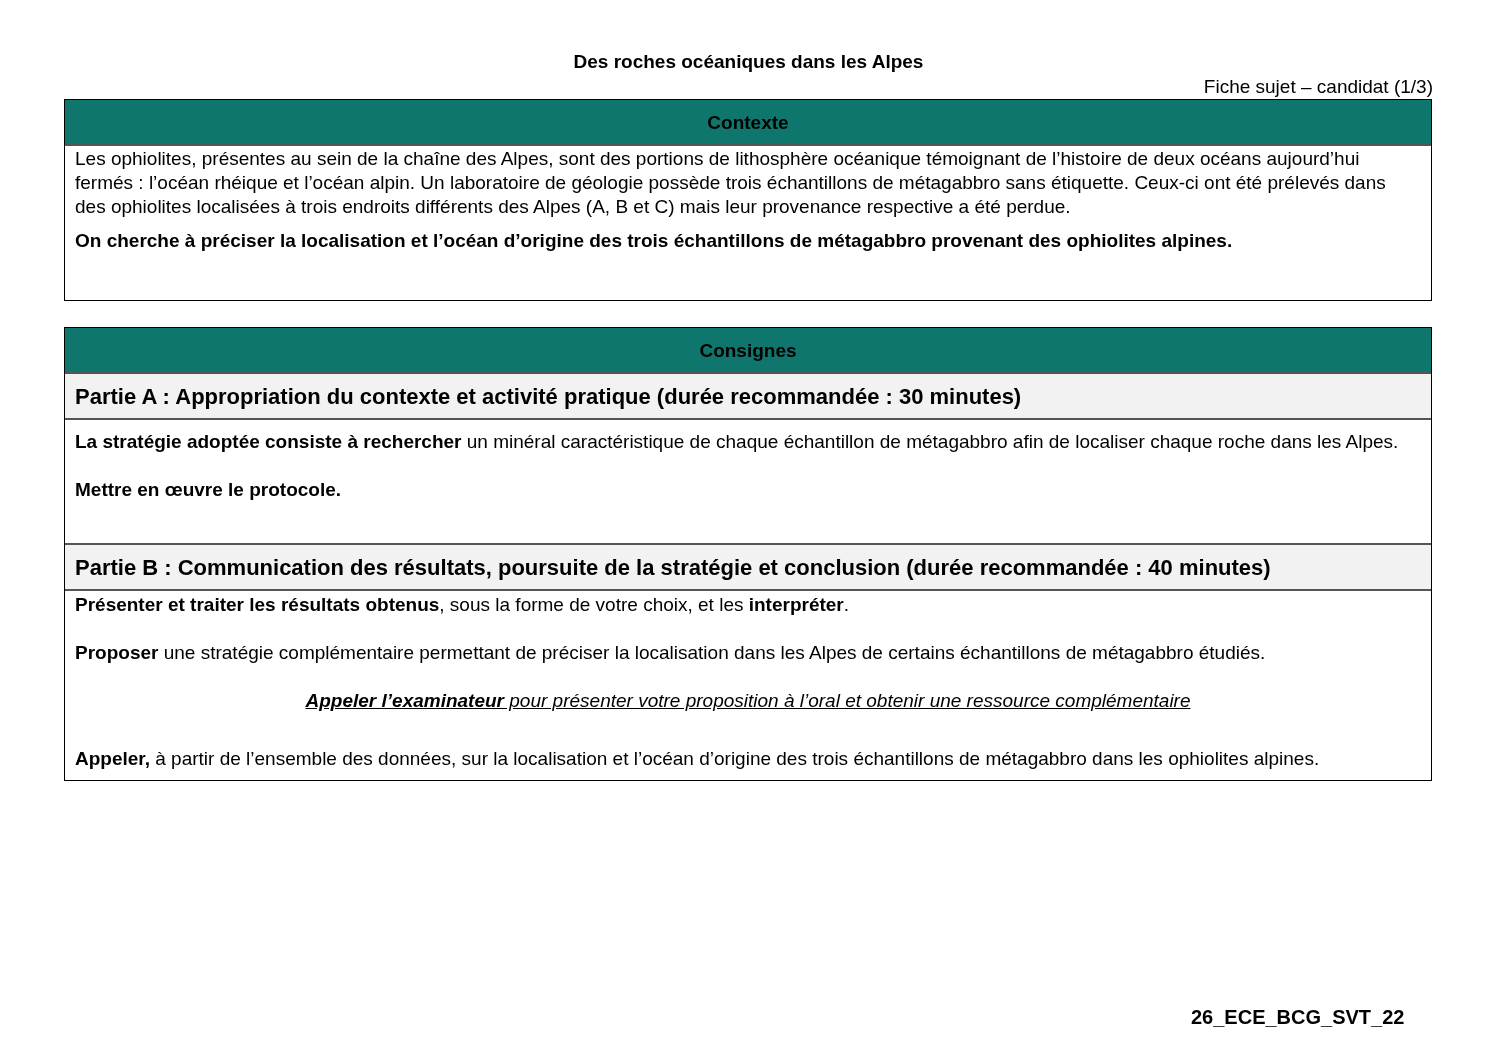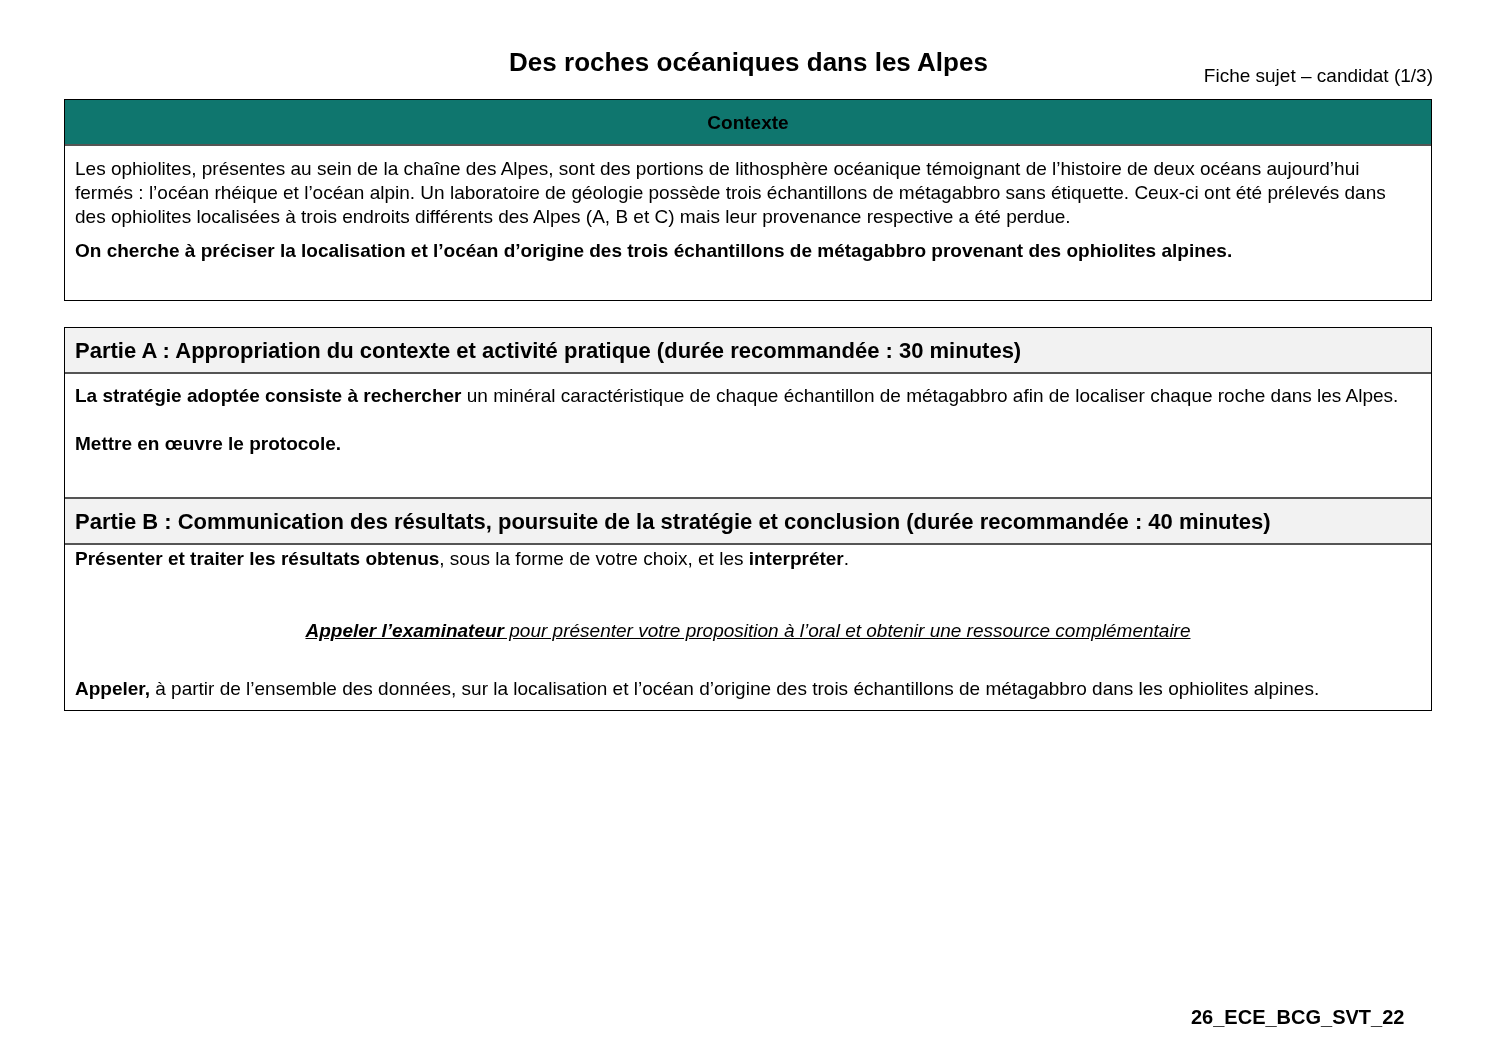--- a/index.html
+++ b/index.html
@@ -15,27 +15,27 @@
       color: #000000;
       overflow: hidden;
     }
     .doc-title {
       position: absolute;
       left: 0;
       top: 50px;
       width: 1497px;
       text-align: center;
       font-weight: bold;
-      font-size: 26px;
+      font-size: 19px;
       line-height: 24px;
     }
     .doc-subtitle {
       position: absolute;
       right: 64px;
-      top: 64px;
+      top: 75px;
       font-size: 19px;
       line-height: 24px;
       text-align: right;
     }
     .box {
       position: absolute;
       left: 64px;
       width: 1368px;
       border: 1px solid #000000;
       box-sizing: border-box;
@@ -66,21 +66,21 @@
       padding: 7px 10px 10px 10px;
       font-size: 19px;
       line-height: 24px;
     }
     .cell p { margin: 0; }
     .b { font-weight: bold; }
     .i { font-style: italic; text-decoration: underline; }
     .center { text-align: center; }
     .gap-sm { height: 10px; }
     .gap-md { height: 24px; }
-    .cell-contexte { height: 154px; box-sizing: border-box; padding-top: 11px; }
+    .cell-contexte { height: 154px; box-sizing: border-box; padding-top: 1px; }
     .cell-a { height: 125px; box-sizing: border-box; border-bottom: 2px solid #555555; padding-top: 10px; }
     .cell-b { box-sizing: border-box; padding-top: 2px; padding-bottom: 9px; }
     .footer-code {
       position: absolute;
       left: 1191px;
       top: 1007px;
       font-weight: bold;
       font-size: 20px;
       line-height: 20px;
     }
@@ -94,32 +94,34 @@
 <div class="box box-contexte">
   <div class="hdr">Contexte</div>
   <div class="cell cell-contexte">
     <p>Les ophiolites, présentes au sein de la chaîne des Alpes, sont des portions de lithosphère océanique témoignant de l’histoire de deux océans aujourd’hui fermés : l’océan rhéique et l’océan alpin. Un laboratoire de géologie possède trois échantillons de métagabbro sans étiquette. Ceux-ci ont été prélevés dans des ophiolites localisées à trois endroits différents des Alpes (A, B et C) mais leur provenance respective a été perdue.</p>
     <div class="gap-sm"></div>
     <p class="b">On cherche à préciser la localisation et l’océan d’origine des trois échantillons de métagabbro provenant des ophiolites alpines.</p>
   </div>
 </div>
 
 <div class="box box-consignes">
+  <div class="hdr">Consignes</div>
 
   <div class="subhdr">Partie A : Appropriation du contexte et activité pratique (durée recommandée : 30 minutes)</div>
   <div class="cell cell-a">
     <p><span class="b">La stratégie adoptée consiste à rechercher</span><span> un minéral caractéristique de chaque échantillon de métagabbro afin de localiser chaque roche dans les Alpes.</span></p>
     <div class="gap-md"></div>
     <p class="b">Mettre en œuvre le protocole.</p>
   </div>
 
   <div class="subhdr">Partie B : Communication des résultats, poursuite de la stratégie et conclusion (durée recommandée : 40 minutes)</div>
   <div class="cell cell-b">
     <p><span class="b">Présenter et traiter les résultats obtenus</span><span>, sous la forme de votre choix, et les </span><span class="b">interpréter</span><span>.</span></p>
     <div class="gap-md"></div>
+    <p><span class="b">Proposer</span><span> une stratégie complémentaire permettant de préciser la localisation dans les Alpes de certains échantillons de métagabbro étudiés.</span></p>
     <div class="gap-md"></div>
     <p class="center i"><span class="b">Appeler l’examinateur</span><span> pour présenter votre proposition à l’oral et obtenir une ressource complémentaire</span></p>
     <div class="gap-md"></div>
     <div class="gap-sm"></div>
     <p><span class="b">Appeler,</span><span> à partir de l’ensemble des données, sur la localisation et l’océan d’origine des trois échantillons de métagabbro dans les ophiolites alpines.</span></p>
   </div>
 </div>
 
 <div class="footer-code">26_ECE_BCG_SVT_22</div>
 

